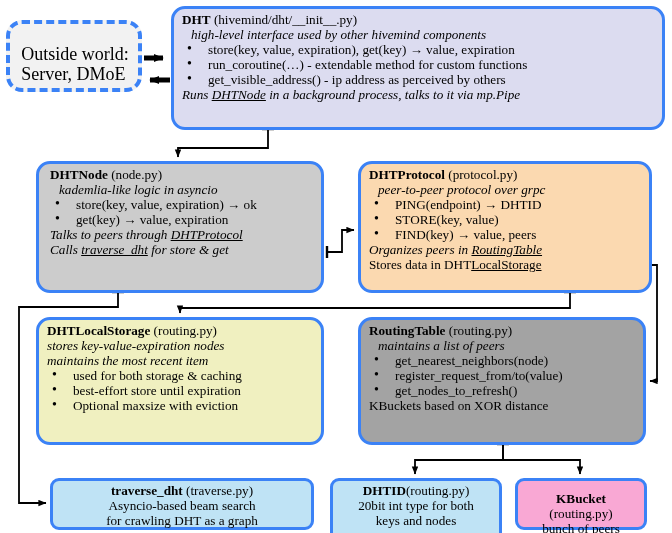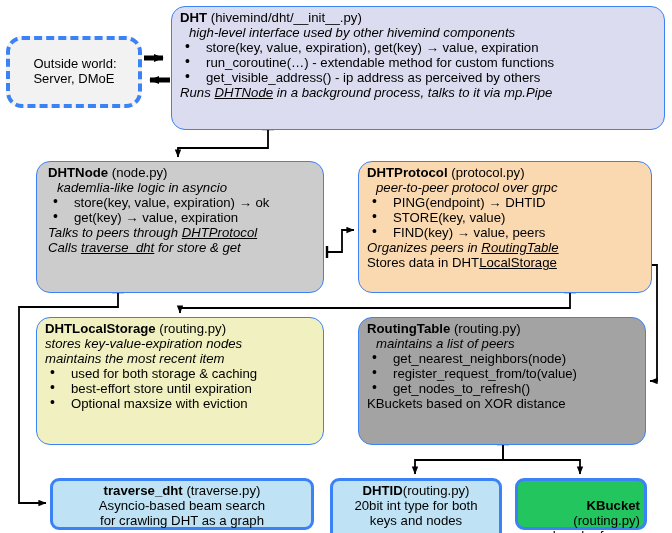--- a/index.html
+++ b/index.html
@@ -11,59 +11,60 @@
     color:#000000;
     overflow:hidden;
     position:relative;
   }
   #diagram { position:absolute; inset:0; width:672px; height:533px; }
 
   .svg-layer { position:absolute; left:0; top:0; width:672px; height:533px; pointer-events:none; }
 
   .node {
     position:absolute;
-    border:1px solid #3b82f6;
+    border:3px solid #3b82f6;
     border-radius:14px;
     padding:3px 6px 3px 8px;
     line-height:1.14;
     font-size:13.2px;
     z-index:3;
+    font-family:Liberation Serif, serif;
   }
   .node.sharp { border-radius:9px; border-width:3px; }
   .node.dashed { border-style:dashed; border-radius:16px; border-width:4px; }
 
   .ttl { font-weight:bold; }
   .sub { font-style:italic; }
   .italic { font-style:italic; }
   .u { text-decoration:underline; }
   .ind { padding-left:9px; }
 
   ul.bullets { list-style:none; margin:0; padding:0; }
   ul.bullets li { position:relative; padding-left:26px; }
   ul.bullets li::before {
     content:"\2022";
     position:absolute; left:5px; top:-1px;
     font-size:14px;
   }
 
   
-  #outside-world { left:6px;  top:36px;  width:136px; height:72px;
-                   display:flex; align-items:center; justify-content:center;
-                   background:#f2f2f2; font-size:13px; }
+  #outside-world { left:6px;  top:20px;  width:136px; height:72px;
+                   display:flex; align-items:flex-end; justify-content:center;
+                   background:#f2f2f2; font-size:18px; }
   #dht           { left:171px; top:6px;   width:494px; height:124px; background:#dcdcf0; }
   #dhtnode       { left:36px;  top:161px; width:288px; height:132px; background:#cccccc;padding-left:11px; }
   #dhtprotocol   { left:358px; top:161px; width:294px; height:132px; background:#fbd9b0; }
   #dhtlocalstorage { left:36px; top:317px; width:288px; height:128px; background:#f0f0c0; }
   #routingtable  { left:358px; top:317px; width:288px; height:128px; background:#a3a3a3; }
   #traverse-dht  { left:50px;  top:478px; width:264px; height:52px; background:#bfe3f5;
                    text-align:center; padding:2px 4px; }
   #dhtid         { left:330px; top:478px; width:172px; height:68px; background:#bfe3f5;
                    text-align:center; padding:2px 4px; }
-  #kbucket       { left:515px; top:478px; width:132px; height:52px; background:#22c55e;
-                   text-align:right; padding:17px 4px; }
+  #kbucket       { left:515px; top:478px; width:132px; height:52px; background:#f9a8d4;
+                   text-align:center; padding:10px 4px; }
   .nowrap { white-space:nowrap; }
 </style>
 </head>
 <body>
 
 <div id="diagram">
 
   <svg class="svg-layer" viewBox="0 0 672 533" width="672" height="533">
     <defs>
       <marker id="ah" markerWidth="9" markerHeight="9" refX="7.6" refY="3.2" orient="auto" markerUnits="userSpaceOnUse">

